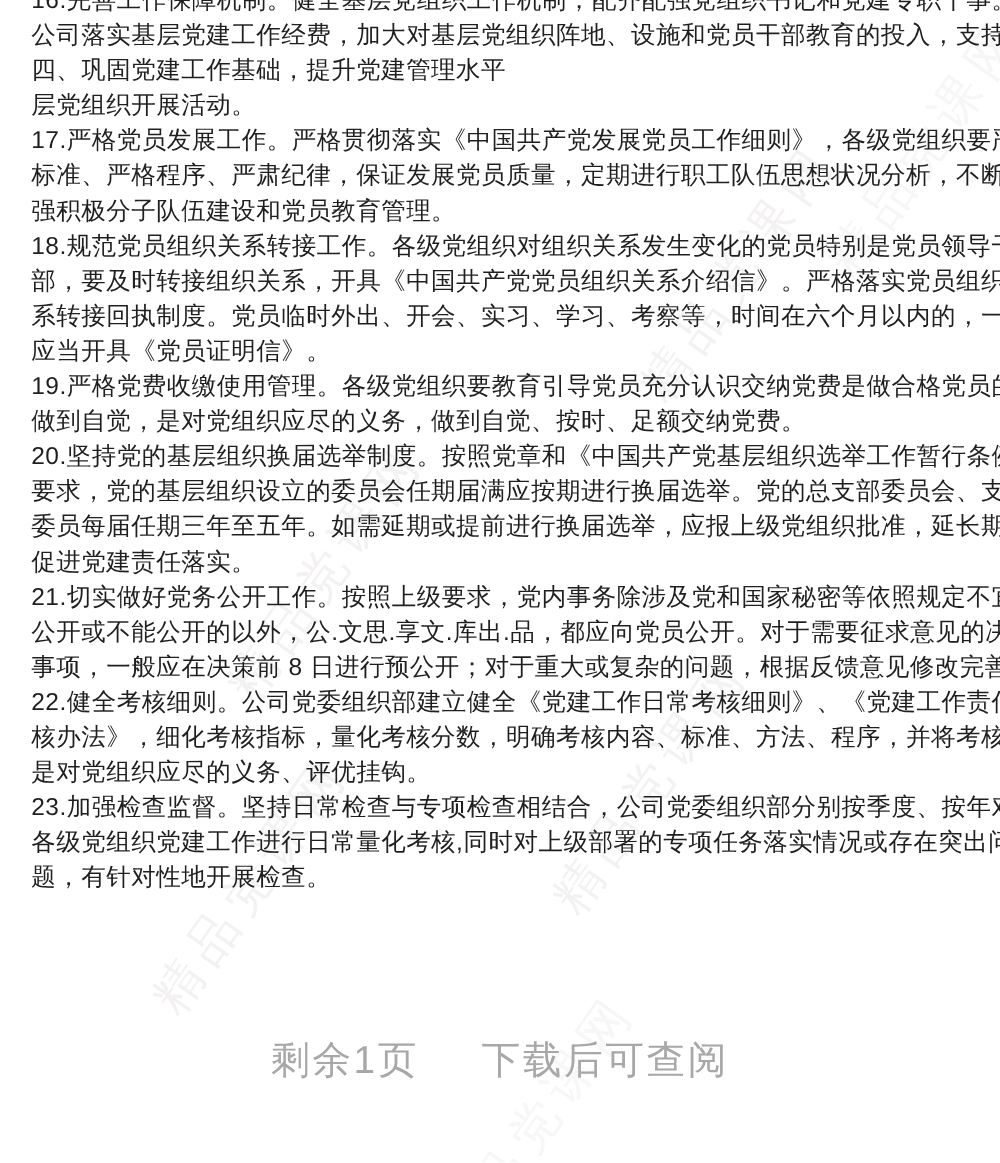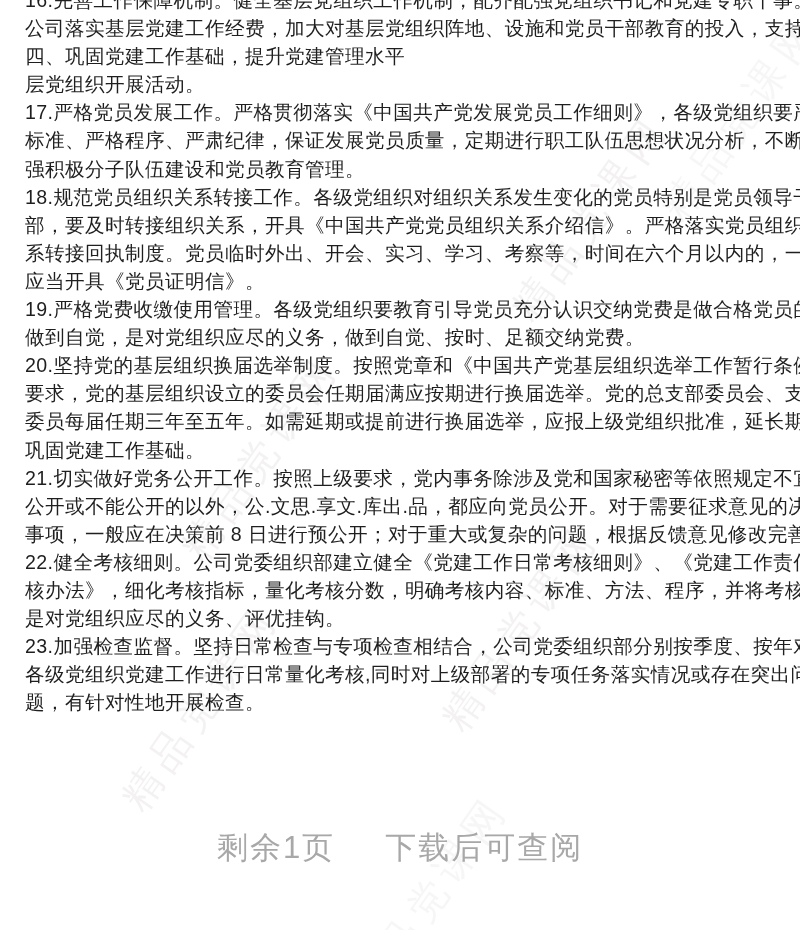--- a/index.html
+++ b/index.html
@@ -86,21 +86,21 @@
     <div class="doc-line">强积极分子队伍建设和党员教育管理。</div>
     <div class="doc-line">18.规范党员组织关系转接工作。各级党组织对组织关系发生变化的党员特别是党员领导干</div>
     <div class="doc-line">部，要及时转接组织关系，开具《中国共产党党员组织关系介绍信》。严格落实党员组织关</div>
     <div class="doc-line">系转接回执制度。党员临时外出、开会、实习、学习、考察等，时间在六个月以内的，一般</div>
     <div class="doc-line">应当开具《党员证明信》。</div>
     <div class="doc-line">19.严格党费收缴使用管理。各级党组织要教育引导党员充分认识交纳党费是做合格党员的</div>
     <div class="doc-line">做到自觉，是对党组织应尽的义务，做到自觉、按时、足额交纳党费。</div>
     <div class="doc-line">20.坚持党的基层组织换届选举制度。按照党章和《中国共产党基层组织选举工作暂行条例》</div>
     <div class="doc-line">要求，党的基层组织设立的委员会任期届满应按期进行换届选举。党的总支部委员会、支部</div>
     <div class="doc-line">委员每届任期三年至五年。如需延期或提前进行换届选举，应报上级党组织批准，延长期限</div>
-    <div class="doc-line">巩固党建工作基础。</div>
+    <div class="doc-line">促进党建责任落实。</div>
     <div class="doc-line">21.切实做好党务公开工作。按照上级要求，党内事务除涉及党和国家秘密等依照规定不宜</div>
     <div class="doc-line">公开或不能公开的以外，公.文思.享文.库出.品，都应向党员公开。对于需要征求意见的决策</div>
     <div class="doc-line">事项，一般应在决策前 8 日进行预公开；对于重大或复杂的问题，根据反馈意见修改完善</div>
     <div class="doc-line">22.健全考核细则。公司党委组织部建立健全《党建工作日常考核细则》、《党建工作责任考</div>
     <div class="doc-line">核办法》，细化考核指标，量化考核分数，明确考核内容、标准、方法、程序，并将考核结</div>
     <div class="doc-line">是对党组织应尽的义务、评优挂钩。</div>
     <div class="doc-line">23.加强检查监督。坚持日常检查与专项检查相结合，公司党委组织部分别按季度、按年对</div>
     <div class="doc-line">各级党组织党建工作进行日常量化考核,同时对上级部署的专项任务落实情况或存在突出问</div>
     <div class="doc-line">题，有针对性地开展检查。</div>
   </div>

